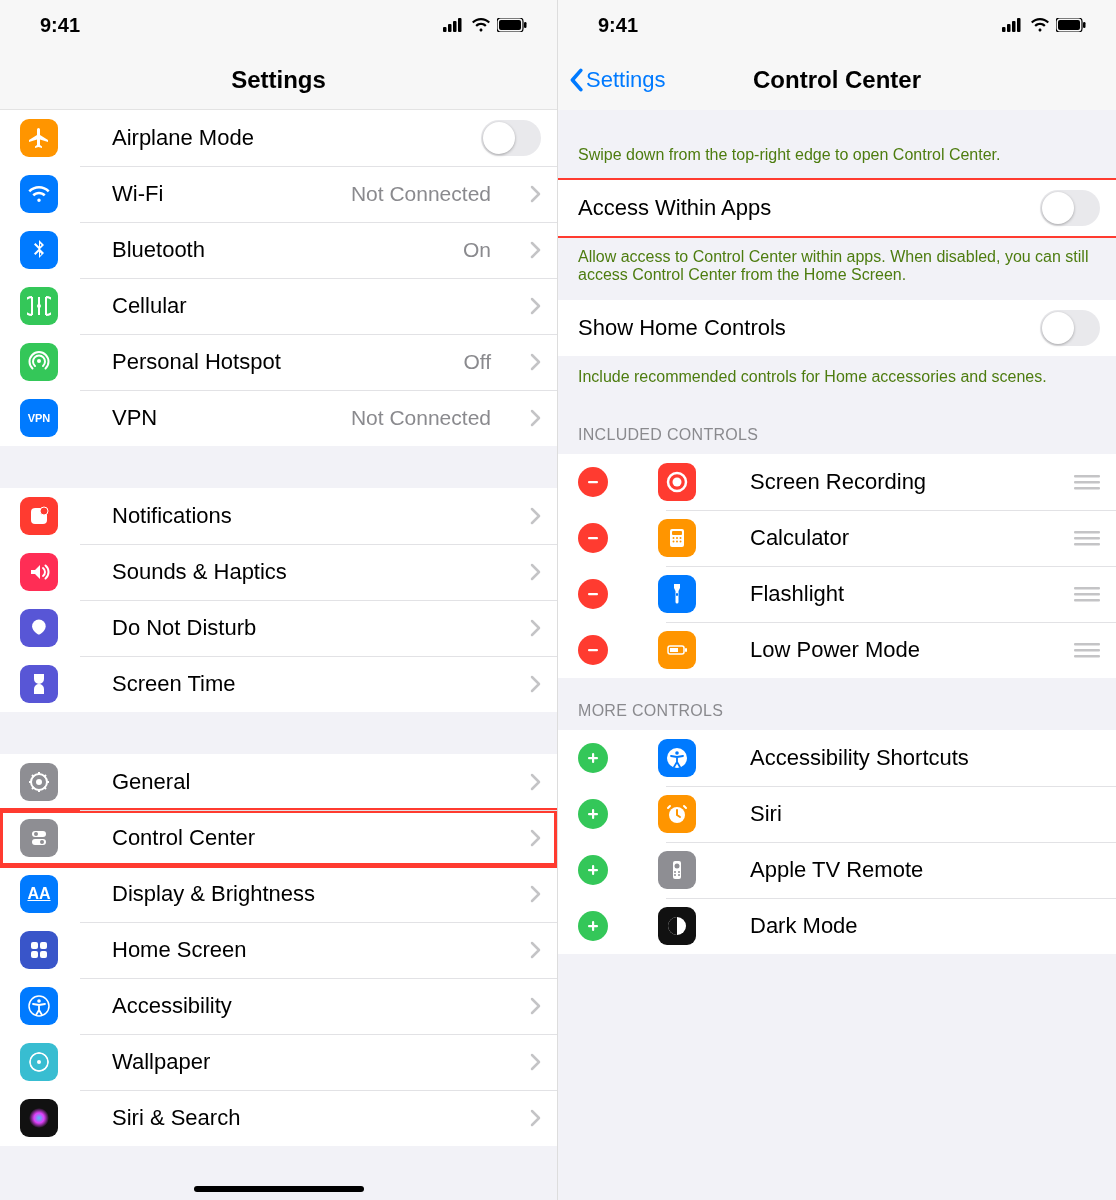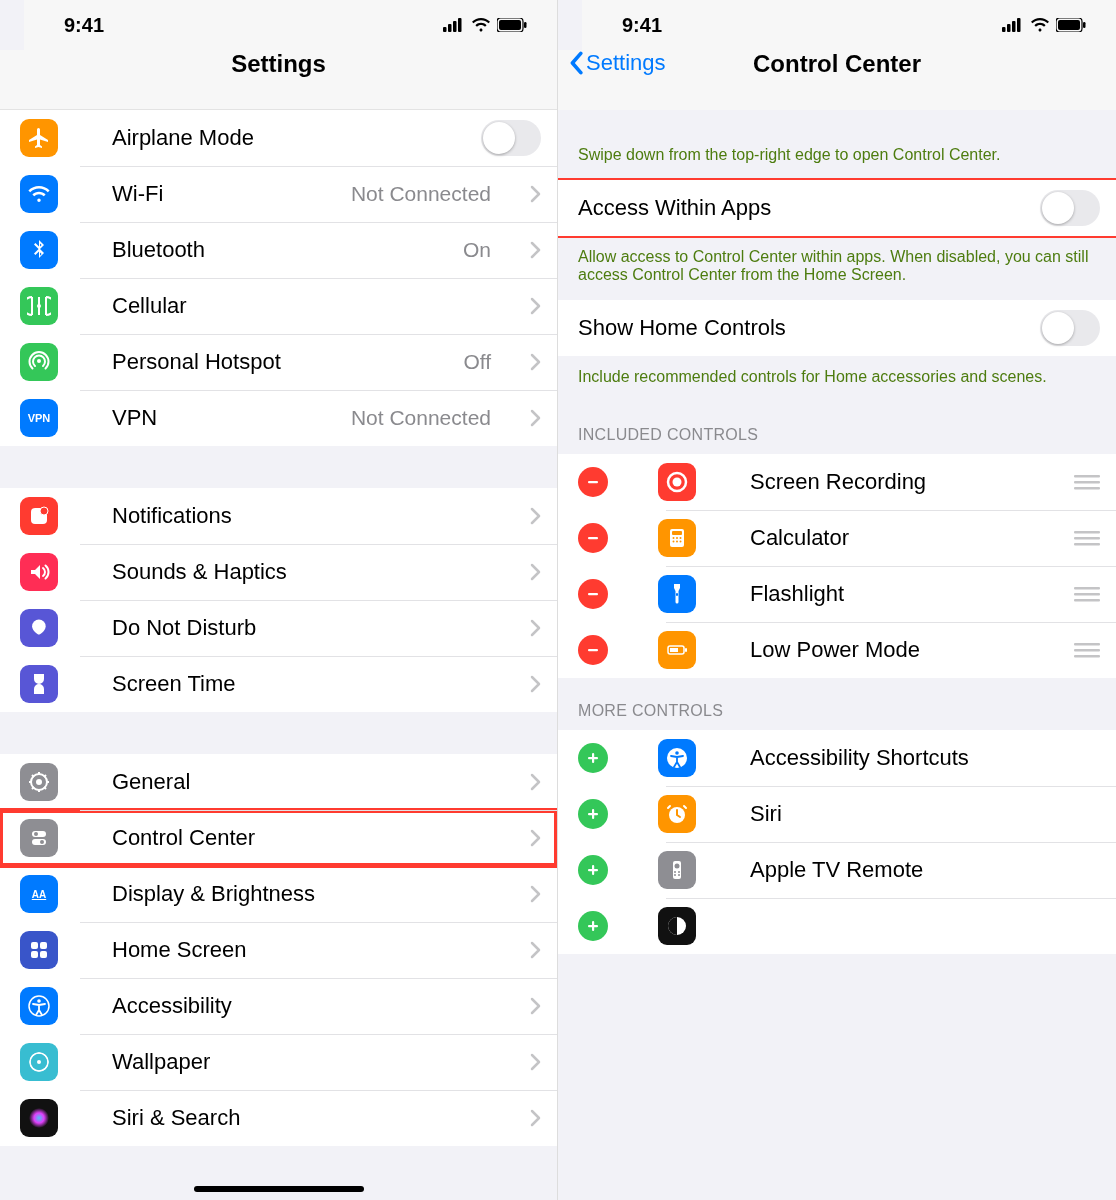--- a/index.html
+++ b/index.html
@@ -22,30 +22,29 @@
   .phone.left { border-right: 1px solid #ddd; }
 
   
   .status-bar {
     height: 50px;
     display: flex;
     align-items: center;
     justify-content: space-between;
     padding: 0 30px 0 40px;
     background: #f7f7f7;
-    margin-left: 24px;
   }
   .status-time { font-weight: 600; font-size: 20px; }
   .status-icons { display: flex; align-items: center; gap: 6px; }
 
   
   .nav {
     height: 60px;
     display: flex;
-    align-items: flex-start;
+    align-items: center;
     justify-content: center;
     position: relative;
     background: #f7f7f7;
     border-bottom: 1px solid rgba(0,0,0,0.08);
   }
   .nav-title { font-weight: 700; font-size: 24px; color: #000; }
   .nav-back {
     position: absolute;
     left: 10px;
     display: flex;
@@ -321,21 +320,21 @@
               <circle cx="15" cy="16" r="2" fill="#8e8e93"></circle>
             </svg>
           </div>
           <span class="cell-label">Control Center</span>
           <svg class="chevron" width="12" height="20" viewBox="0 0 12 20">
             <path d="M3 3l7 7-7 7" stroke="#c4c4c6" stroke-width="2.5" fill="none" stroke-linecap="round" stroke-linejoin="round"></path>
           </svg>
         </div>
         <div class="cell">
           <div class="icon-wrap" style="background:#007aff">
-            <span style="color:#fff;font-weight:700;font-size:10px;text-decoration:underline;">AA</span>
+            <span style="color:#fff;font-weight:700;font-size:16px;text-decoration:underline;">AA</span>
           </div>
           <span class="cell-label">Display &amp; Brightness</span>
           <svg class="chevron" width="12" height="20" viewBox="0 0 12 20">
             <path d="M3 3l7 7-7 7" stroke="#c4c4c6" stroke-width="2.5" fill="none" stroke-linecap="round" stroke-linejoin="round"></path>
           </svg>
         </div>
         <div class="cell">
           <div class="icon-wrap" style="background:#3955c9">
             <svg viewBox="0 0 24 24">
               <rect x="4" y="4" width="7" height="7" rx="2" fill="white"></rect>
@@ -598,15 +597,16 @@
             <rect x="6" y="2" width="2.2" height="10" rx="1" fill="white"></rect>
             <rect x="2" y="6" width="10" height="2.2" rx="1" fill="white"></rect>
           </svg>
         </div>
         <div class="icon-wrap" style="background:#111">
           <svg viewBox="0 0 24 24">
             <circle cx="12" cy="12" r="9" fill="white"></circle>
             <path d="M12 3a9 9 0 0 0 0 18V3z" fill="#111"></path>
           </svg>
         </div>
+        <span class="cell-label">Dark Mode</span>
       </div>
     </div>
 </div>
 
 </body></html>

